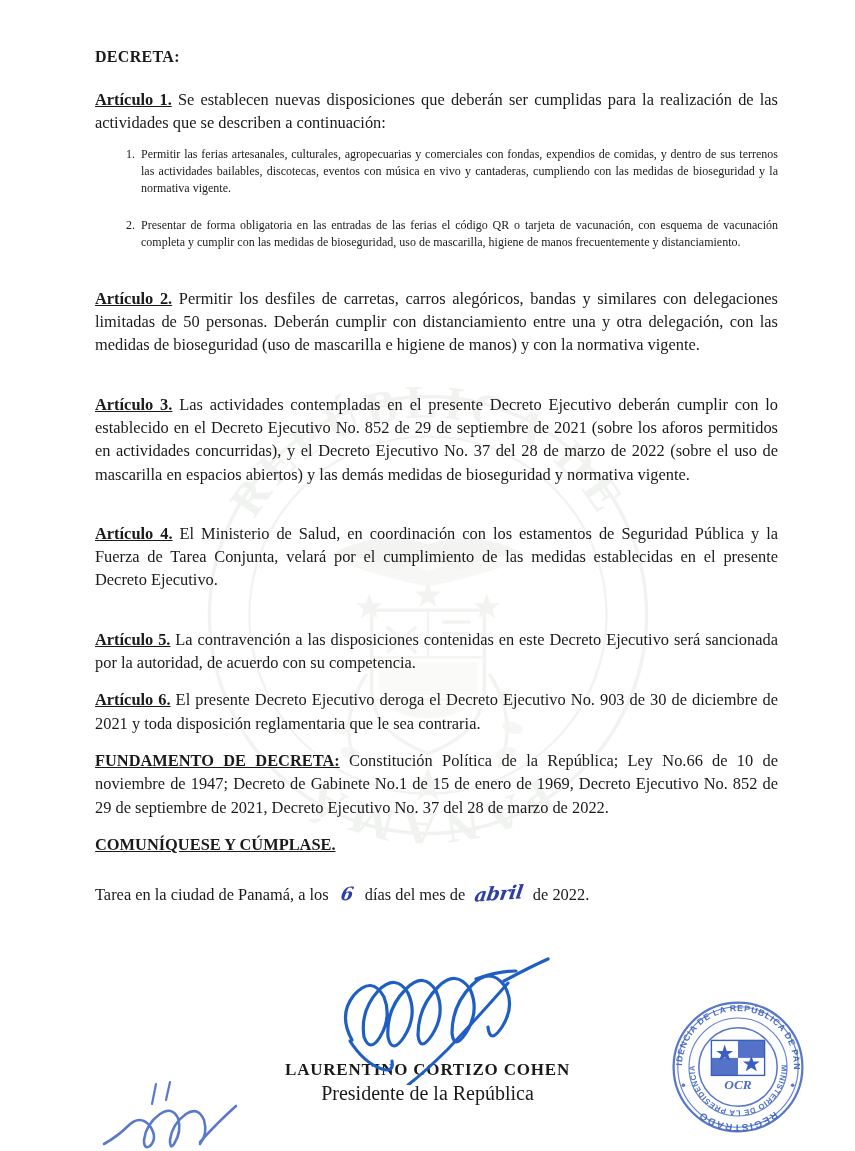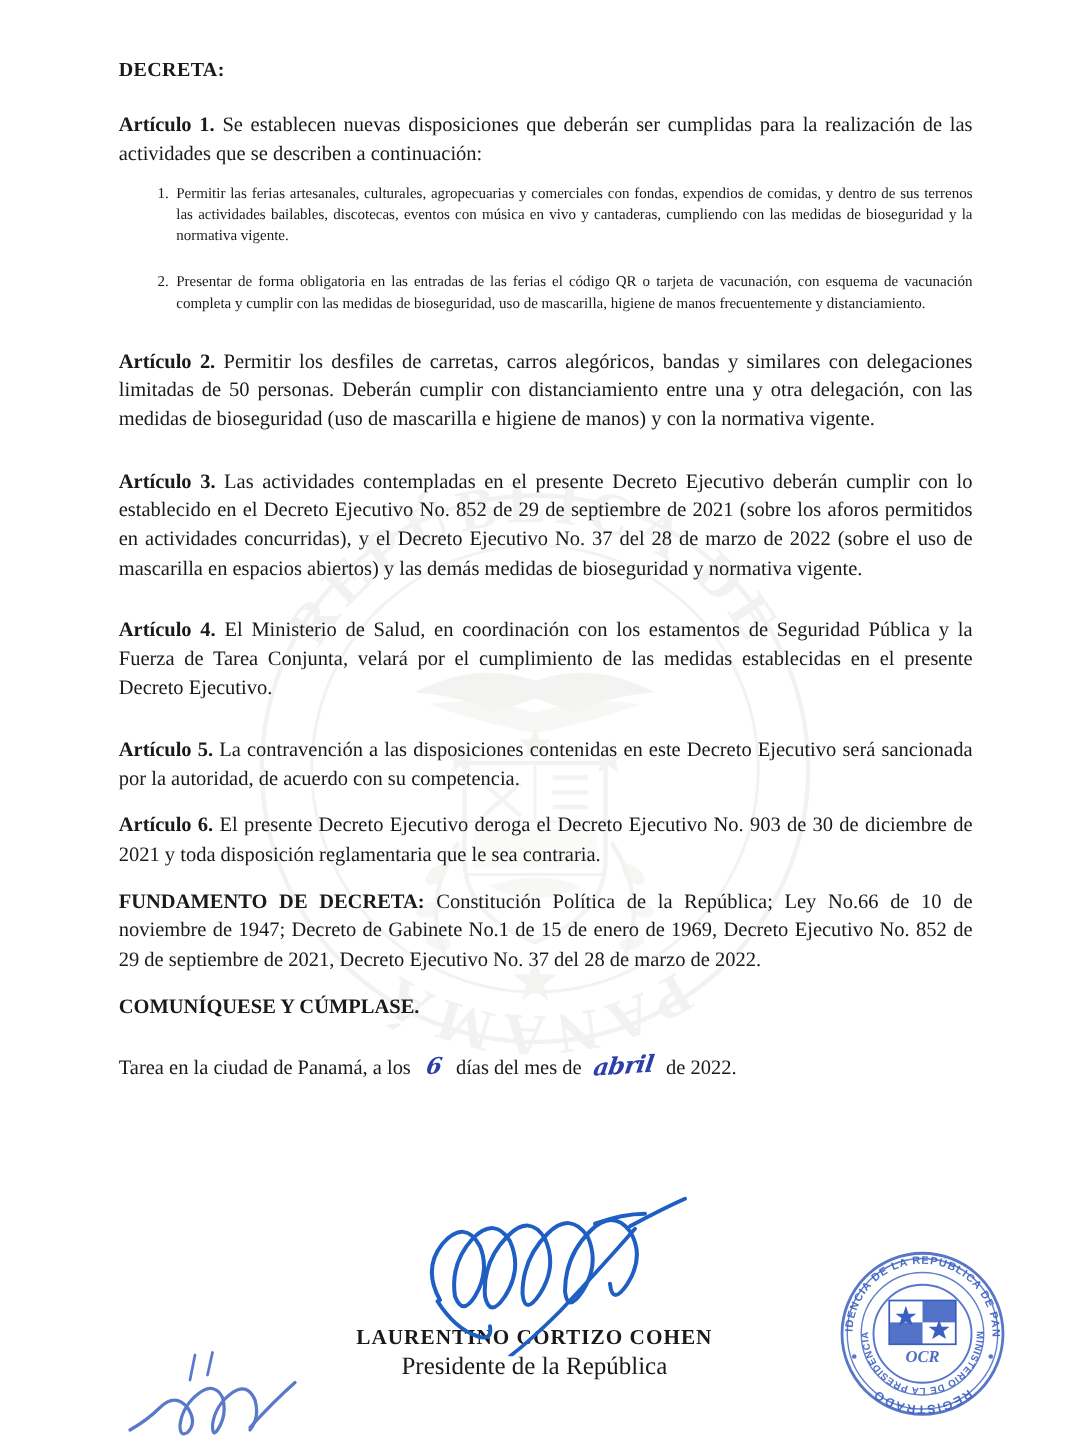--- a/index.html
+++ b/index.html
@@ -50,24 +50,24 @@
     margin: 48px 0 0 0;
   }
 
   .para {
     font-size: 16.4px;
     line-height: 1.42;
     text-align: justify;
     margin: 0;
   }
   .para.art1 { margin-top: 22px; }
-  .para.gap-lg { margin-top: 26px; }
+  .para.gap-lg { margin-top: 36px; }
   .para.gap-md { margin-top: 14px; }
 
-  .para b { font-weight: bold; }
+  .para b { font-weight: bold; text-decoration: underline; }
 
   
   ol.numlist {
     margin: 11px 0 0 0;
     padding: 0 0 0 46px;
     list-style: none;
     counter-reset: item;
   }
   ol.numlist > li {
     counter-increment: item;

